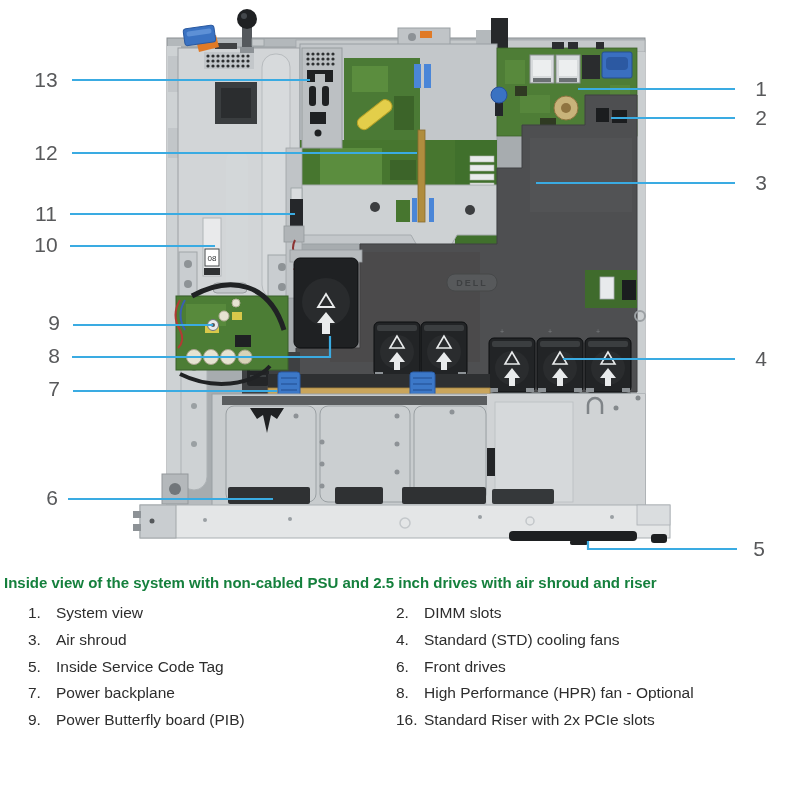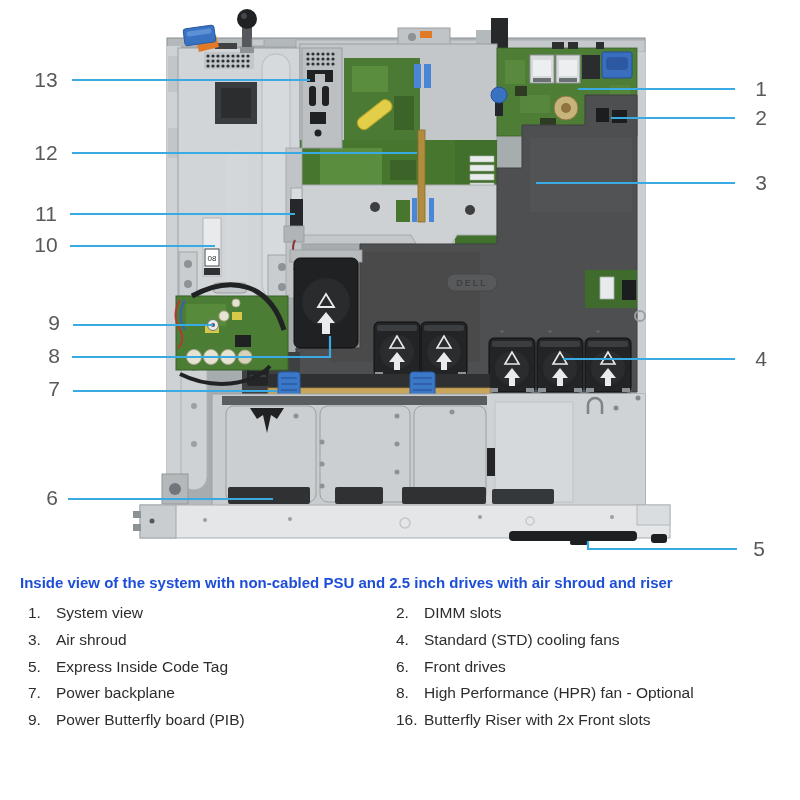--- a/index.html
+++ b/index.html
@@ -1,18 +1,18 @@
 <!DOCTYPE html>
 <html><head>
 <meta charset="utf-8">
 <style>
   html,body{margin:0;padding:0;background:#ffffff;}
   body{width:800px;height:800px;position:relative;font-family:"Liberation Sans",sans-serif;overflow:hidden;}
   .figure-wrap{position:absolute;left:0;top:0;width:800px;height:566px;}
-  .caption{position:absolute;left:20px;top:574px;width:760px;font-size:15px;font-weight:bold;color:#1d4ed8;}
+  .caption{position:absolute;left:4px;top:574px;width:760px;font-size:15px;font-weight:bold;color:#15803d;}
   .legend{position:absolute;left:0;top:600px;width:800px;font-size:15.5px;color:#2d2d2d;}
   .legend-col{position:absolute;top:0;}
   .legend-col.left{left:28px;width:350px;}
   .legend-col.right{left:396px;width:400px;}
   .legend-row{display:flex;line-height:26.8px;white-space:nowrap;}
   .legend-num{flex:0 0 28px;}
   .legend-label{flex:1 1 auto;}
   .callout-num{font-family:"Liberation Sans",sans-serif;font-size:21px;fill:#58595b;text-anchor:middle;}
   svg{display:block;}
 </style>
@@ -397,21 +397,21 @@
       <div class="legend-row">
         <span class="legend-num">1.</span>
         <span class="legend-label">System view</span>
       </div>
       <div class="legend-row">
         <span class="legend-num">3.</span>
         <span class="legend-label">Air shroud</span>
       </div>
       <div class="legend-row">
         <span class="legend-num">5.</span>
-        <span class="legend-label">Express Inside Code Tag</span>
+        <span class="legend-label">Inside Service Code Tag</span>
       </div>
       <div class="legend-row">
         <span class="legend-num">7.</span>
         <span class="legend-label">Power backplane</span>
       </div>
       <div class="legend-row">
         <span class="legend-num">9.</span>
         <span class="legend-label">Power Butterfly board (PIB)</span>
       </div>
     </div>
@@ -427,16 +427,16 @@
       <div class="legend-row">
         <span class="legend-num">6.</span>
         <span class="legend-label">Front drives</span>
       </div>
       <div class="legend-row">
         <span class="legend-num">8.</span>
         <span class="legend-label">High Performance (HPR) fan - Optional</span>
       </div>
       <div class="legend-row">
         <span class="legend-num">16.</span>
-        <span class="legend-label">Butterfly Riser with 2x Front slots</span>
+        <span class="legend-label">Standard Riser with 2x PCIe slots</span>
       </div>
     </div>
 </div>
 
 </body></html>

